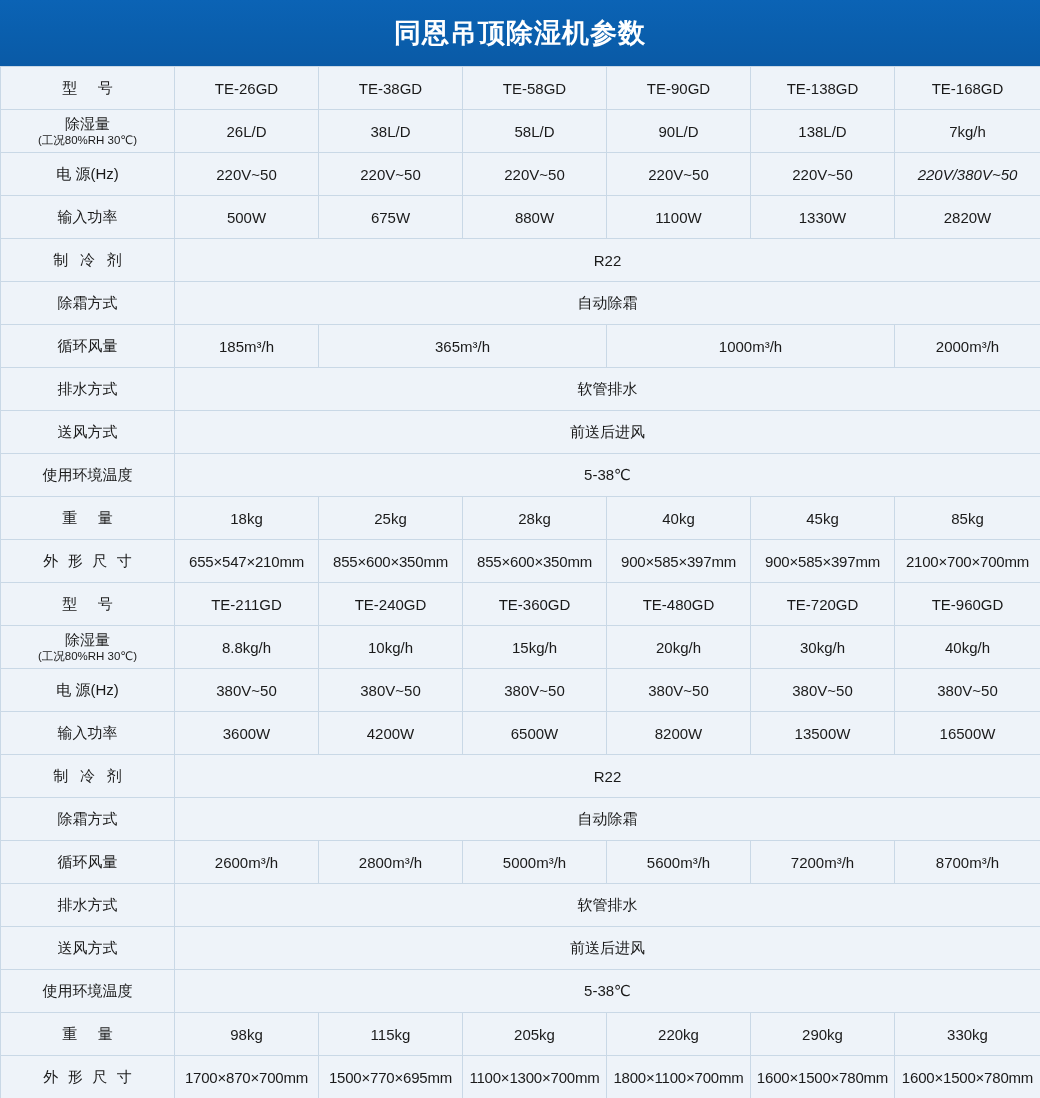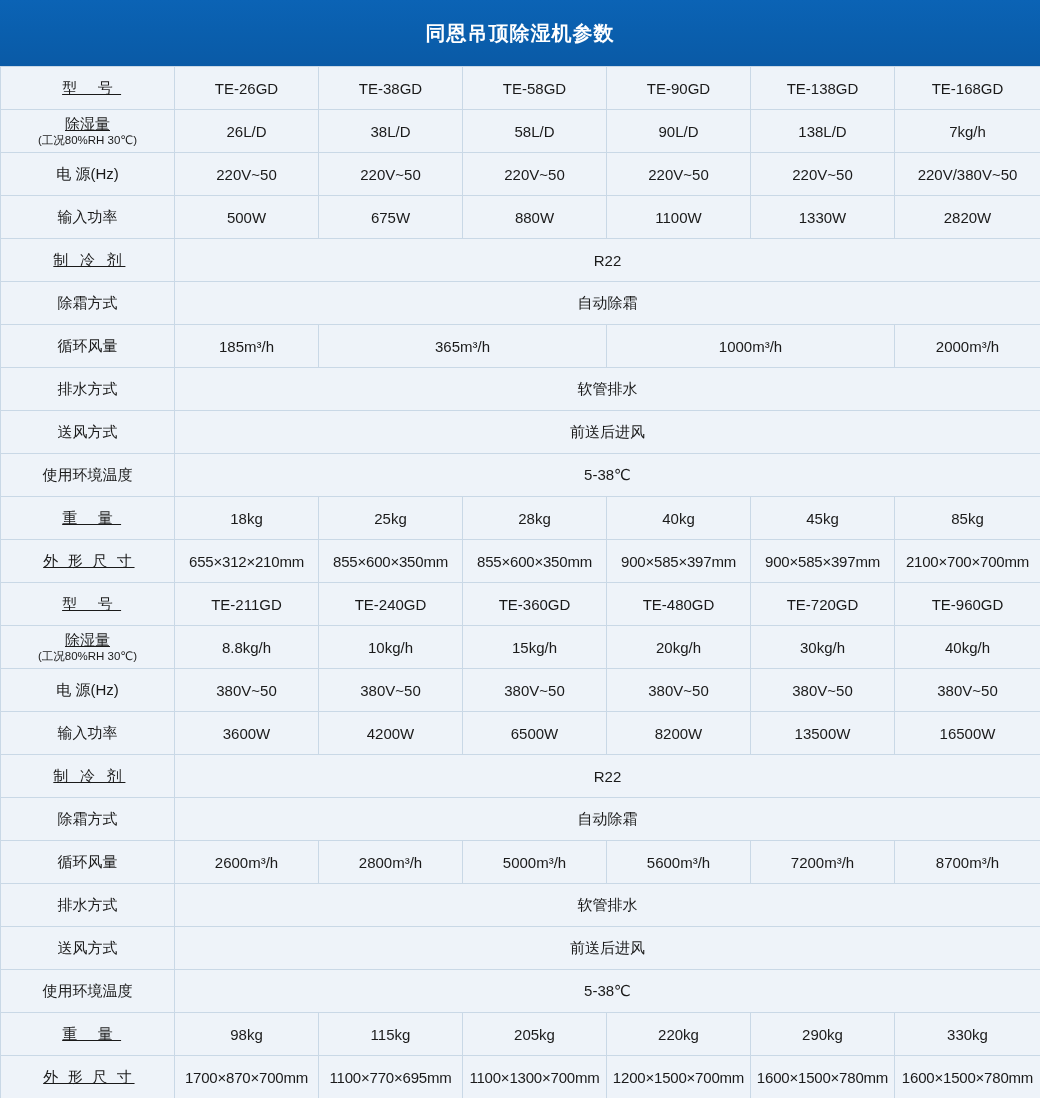--- a/index.html
+++ b/index.html
@@ -16,21 +16,21 @@
   .spec-sheet {
     width: 1040px;
   }
   .title-bar {
     height: 66px;
     background: linear-gradient(180deg, #0b63b5 0%, #0a5fae 45%, #0a5aa6 100%);
     color: #ffffff;
     display: flex;
     align-items: center;
     justify-content: center;
-    font-size: 20px;
+    font-size: 27px;
     font-weight: bold;
     letter-spacing: 1px;
   }
   table.spec {
     width: 1040px;
     border-collapse: collapse;
     table-layout: fixed;
   }
   table.spec td {
     border: 1px solid #c9d8e6;
@@ -54,32 +54,32 @@
   }
   .label-sub {
     display: block;
     font-size: 11.5px;
     line-height: 1.25;
     margin-top: 0;
   }
   .label-main {
     display: block;
     line-height: 1.2;
-    text-decoration: underline;
   }
   .sp {
     letter-spacing: 0.55em;
     padding-left: 0.55em;
   }
   td.dim {
     font-size: 12.5px;
     letter-spacing: -0.2px;
   }
   td.small {
     font-size: 13.5px;
+    font-style: italic;
   }
 </style>
 </head>
 <body>
 
 <div class="spec-sheet">
 
   <div class="title-bar">同恩吊顶除湿机参数</div>
 
   <table class="spec">
@@ -172,21 +172,21 @@
         <td class="data">25kg</td>
         <td class="data">28kg</td>
         <td class="data">40kg</td>
         <td class="data">45kg</td>
         <td class="data">85kg</td>
       </tr>
       <tr>
         <td class="label alt">
             <span class="label-main" style="letter-spacing:0.18em;padding-left:0.18em">外 形 尺 寸</span>
           </td>
-        <td class="data alt dim">655×312×210mm</td>
+        <td class="data alt dim">655×547×210mm</td>
         <td class="data alt dim">855×600×350mm</td>
         <td class="data alt dim">855×600×350mm</td>
         <td class="data alt dim">900×585×397mm</td>
         <td class="data alt dim">900×585×397mm</td>
         <td class="data alt dim">2100×700×700mm</td>
       </tr>
 
       <tr>
         <td class="label">
             <span class="label-main sp">型     号</span>
@@ -268,21 +268,21 @@
         <td class="data">205kg</td>
         <td class="data">220kg</td>
         <td class="data">290kg</td>
         <td class="data">330kg</td>
       </tr>
       <tr>
         <td class="label alt">
             <span class="label-main" style="letter-spacing:0.18em;padding-left:0.18em">外 形 尺 寸</span>
           </td>
         <td class="data alt dim">1700×870×700mm</td>
-        <td class="data alt dim">1100×770×695mm</td>
+        <td class="data alt dim">1500×770×695mm</td>
         <td class="data alt dim">1100×1300×700mm</td>
-        <td class="data alt dim">1200×1500×700mm</td>
+        <td class="data alt dim">1800×1100×700mm</td>
         <td class="data alt dim">1600×1500×780mm</td>
         <td class="data alt dim">1600×1500×780mm</td>
       </tr>
     </tbody>
   </table>
 </div>
 
 </body></html>

